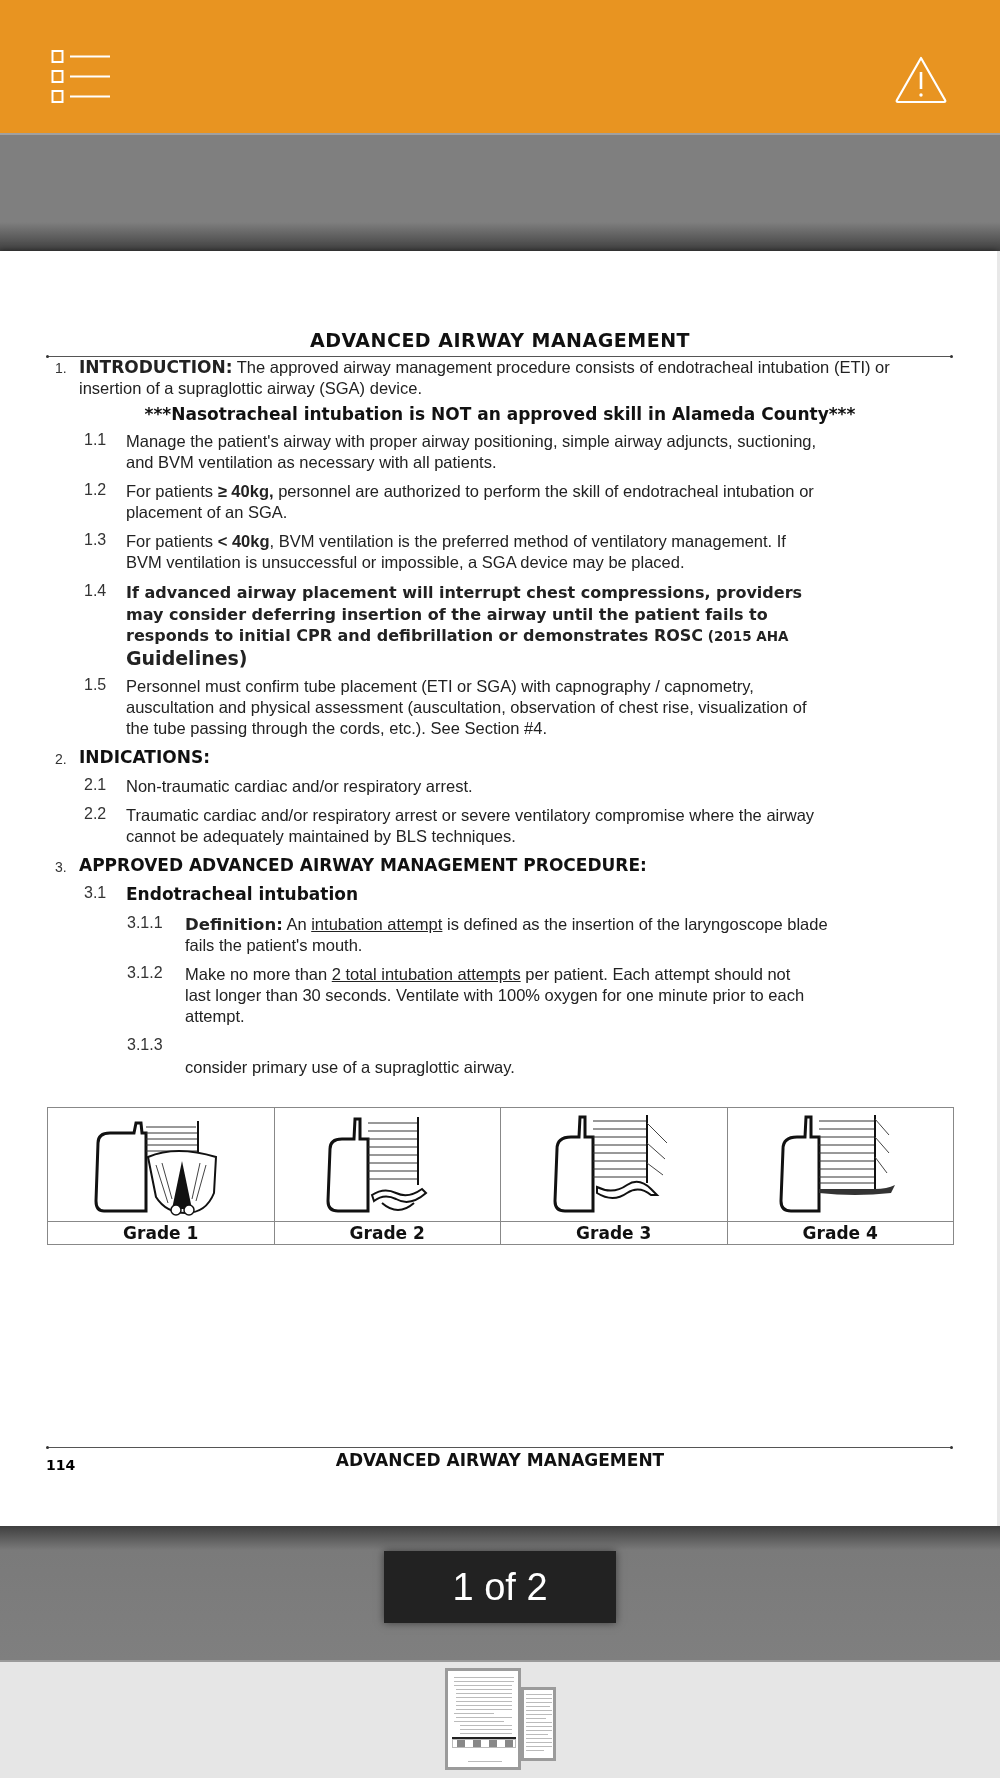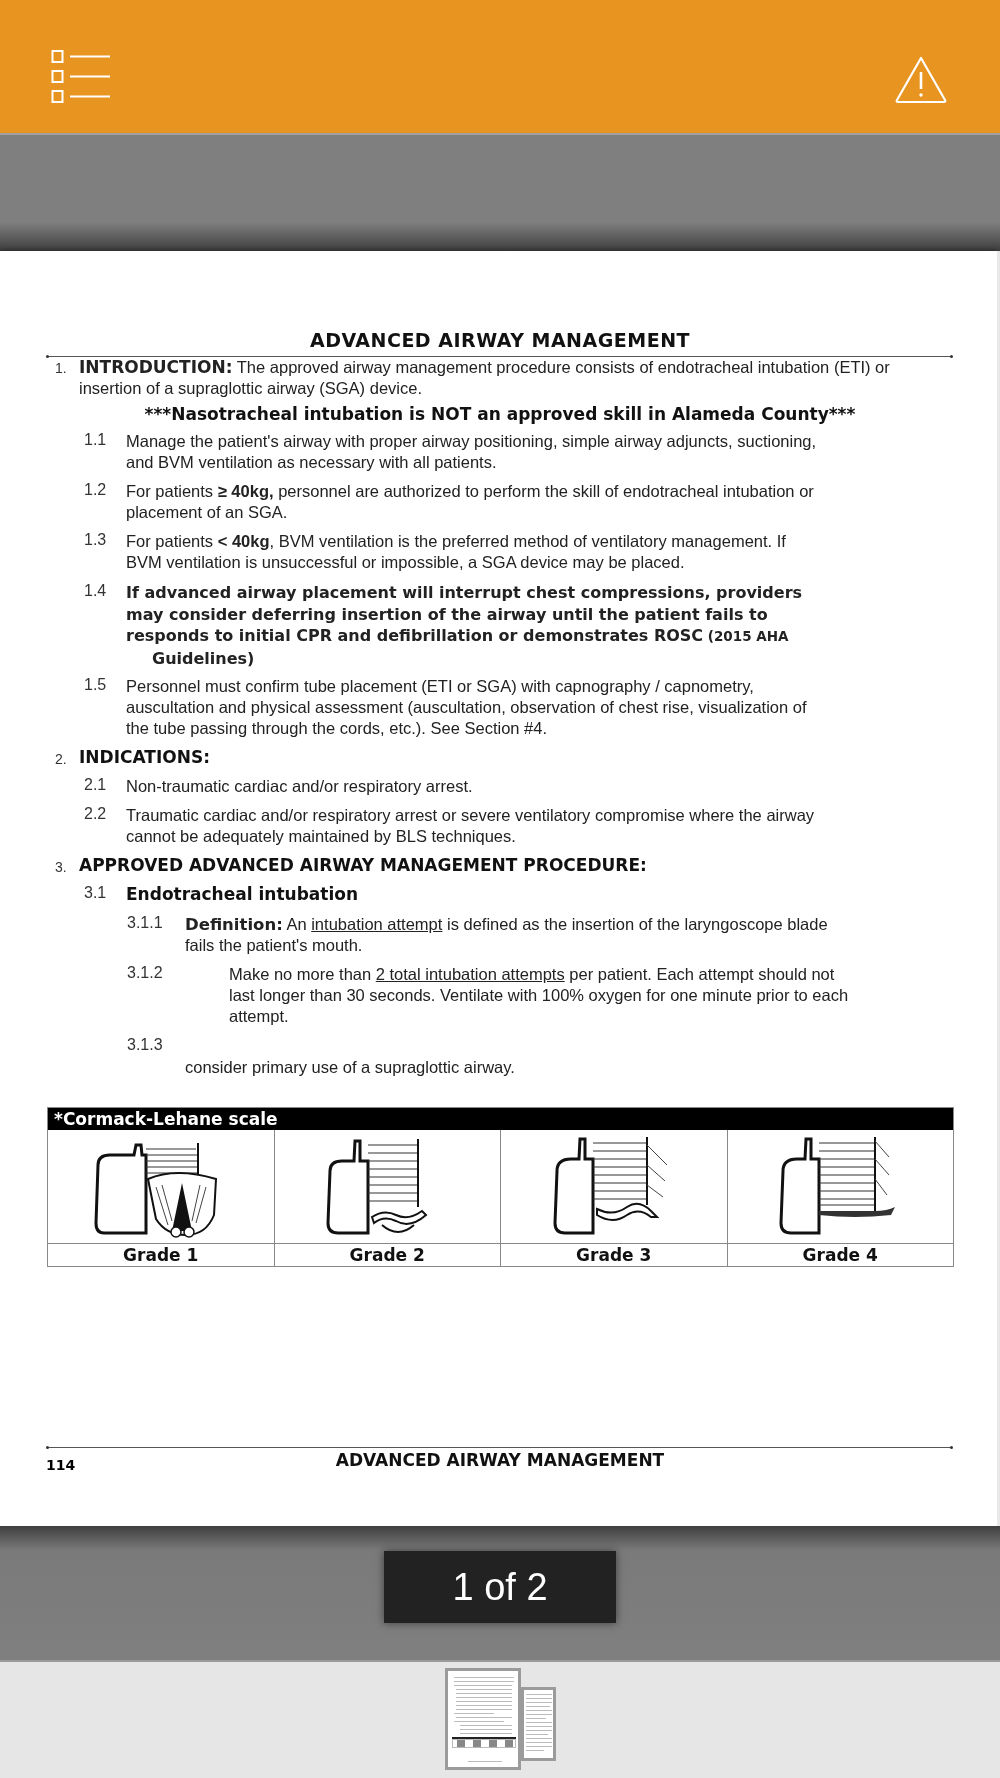--- a/index.html
+++ b/index.html
@@ -96,21 +96,21 @@
 <div class="para" style="left:126px;top:531px;width:742px;">
   <span>For patients </span><b>&lt; 40kg</b><span>, BVM ventilation is the preferred method of ventilatory management. If</span><br>
   <span>BVM ventilation is unsuccessful or impossible, a SGA device may be placed.</span>
 </div>
 
 <div class="num" style="left:84px;top:582px;">1.4</div>
 <div class="para" style="left:126px;top:582px;width:742px;font-weight:bold;font-family:'DejaVu Sans',sans-serif;font-size:16px;line-height:21.5px;text-align:justify;text-align-last:left;">
   <span>If advanced airway placement will interrupt chest compressions, providers</span><br>
   <span>may consider deferring insertion of the airway until the patient fails to</span><br>
   <span>responds to initial CPR and defibrillation or demonstrates ROSC</span><span style="font-size:13.5px;"> (2015 AHA</span><br>
-  <span style="font-size:16px;margin-left:26px;">Guidelines)</span>
+  <span style="font-size:19px;">Guidelines)</span>
 </div>
 
 <div class="num" style="left:84px;top:676px;">1.5</div>
 <div class="para" style="left:126px;top:676px;width:742px;">
   <span>Personnel must confirm tube placement (ETI or SGA) with capnography / capnometry,</span><br>
   <span>auscultation and physical assessment (auscultation, observation of chest rise, visualization of</span><br>
   <span>the tube passing through the cords, etc.).  See Section #4.</span>
 </div>
 
 <div class="num" style="left:55px;top:751px;font-size:14px;">2.</div>
@@ -133,34 +133,33 @@
 <div class="num" style="left:84px;top:884px;">3.1</div>
 <div class="pt b" style="left:126px;top:884px;font-size:17px;color:#111;">Endotracheal intubation</div>
 
 <div class="num" style="left:127px;top:914px;">3.1.1</div>
 <div class="para" style="left:185px;top:914px;width:683px;">
   <span class="bold">Definition:</span><span> An </span><span class="u">intubation attempt</span><span> is defined as the insertion of the laryngoscope blade</span><br>
   <span>fails the patient's mouth.</span>
 </div>
 
 <div class="num" style="left:127px;top:964px;">3.1.2</div>
-<div class="para" style="left:185px;top:964px;width:683px;margin-left:44px;">
+<div class="para" style="left:185px;top:964px;width:683px;">
   <span>Make no more than </span><span class="u">2 total intubation attempts</span><span> per patient.  Each attempt should not</span><br>
   <span>last longer than 30 seconds.  Ventilate with 100% oxygen for one minute prior to each</span><br>
   <span>attempt.</span>
 </div>
 
 <div class="num" style="left:127px;top:1036px;">3.1.3</div>
 <div class="para" style="left:185px;top:1036px;width:683px;">
   <br>
   <span>consider primary use of a supraglottic airway.</span>
 </div>
 
 <div class="table-cl">
-  <div class="th">*Cormack-Lehane scale</div>
   <div class="row img-row">
     <div class="cell">
       <svg width="150" height="104" viewBox="0 0 150 104">
         <path d="M12 30 Q12 20 24 20 L48 20 L50 10 L55 10 L56 20 L60 20 L60 98 L18 98 Q10 98 10 88 Z" fill="#fff" stroke="#111" stroke-width="3"></path>
         <g stroke="#333" stroke-width="1">
             <line x1="60" y1="14" x2="110" y2="14"></line>
             <line x1="60" y1="20" x2="112" y2="20"></line>
             <line x1="60" y1="26" x2="112" y2="26"></line>
             <line x1="60" y1="32" x2="112" y2="32"></line>
             <line x1="60" y1="38" x2="112" y2="38"></line>

